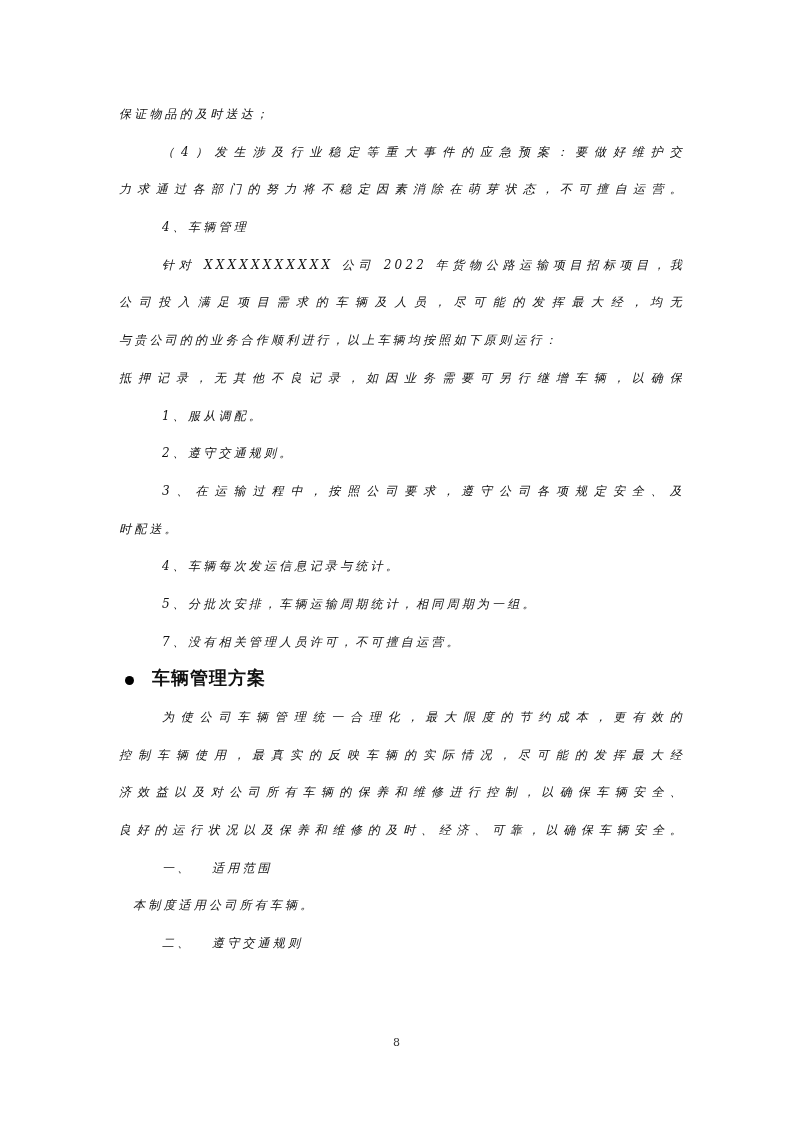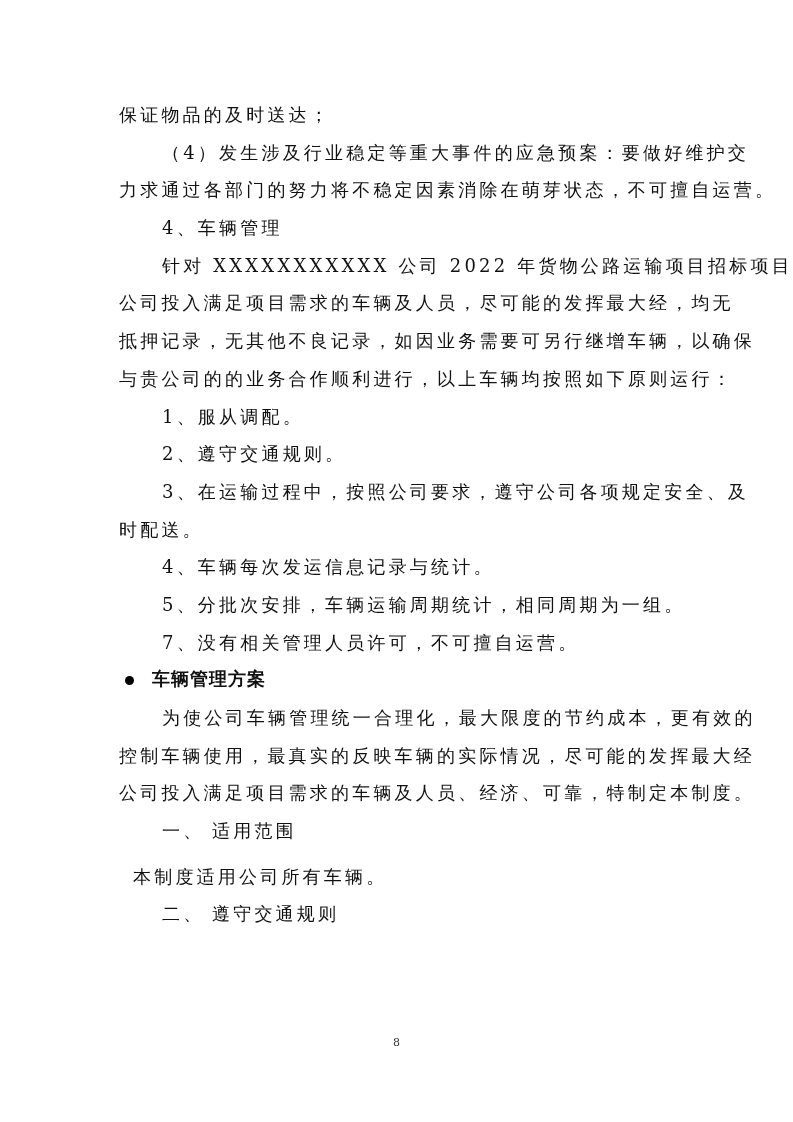--- a/index.html
+++ b/index.html
@@ -23,36 +23,37 @@
       height: 1122px;
       background: #ffffff;
     }
     .content {
       position: absolute;
       left: 119px;
       top: 96px;
       width: 566px;
     }
     .line {
-      font-size: 18px;
+      font-size: 12px;
       line-height: 37.7px;
       height: 37.7px;
       white-space: nowrap;
       letter-spacing: 3.2px;
       text-align: justify;
       text-align-last: justify;
       overflow: visible;
+      font-style: italic;
     }
     .line.last {
       text-align-last: left;
     }
     .indent2 { padding-left: 43px; }
-    .indent-half { padding-left: 8px; margin-top: 8px; }
+    .indent-half { padding-left: 8px; }
     .heading {
-      font-family: Liberation Serif, serif;
+      font-family: Liberation Mono, monospace;
       font-weight: bold;
       font-size: 18px;
       line-height: 37.7px;
       height: 37.7px;
       display: flex;
       align-items: center;
       letter-spacing: 1px;
     }
     .bullet {
       display: inline-block;
@@ -83,38 +84,39 @@
 
 <div class="page">
   <div class="content">
 
     <div class="line last">保证物品的及时送达；</div>
     <div class="line indent2">（4）发生涉及行业稳定等重大事件的应急预案：要做好维护交</div>
     <div class="line">力求通过各部门的努力将不稳定因素消除在萌芽状态，不可擅自运营。</div>
     <div class="line last indent2">4、车辆管理</div>
     <div class="line indent2">针对 XXXXXXXXXXX 公司 2022 年货物公路运输项目招标项目，我</div>
     <div class="line">公司投入满足项目需求的车辆及人员，尽可能的发挥最大经，均无</div>
+    <div class="line last">与贵公司的的业务合作顺利进行，以上车辆均按照如下原则运行：</div>
     <div class="line">抵押记录，无其他不良记录，如因业务需要可另行继增车辆，以确保</div>
-    <div class="line last">与贵公司的的业务合作顺利进行，以上车辆均按照如下原则运行：</div>
     <div class="line last indent2">1、服从调配。</div>
     <div class="line last indent2">2、遵守交通规则。</div>
     <div class="line indent2">3、在运输过程中，按照公司要求，遵守公司各项规定安全、及</div>
     <div class="line last">时配送。</div>
     <div class="line last indent2">4、车辆每次发运信息记录与统计。</div>
     <div class="line last indent2">5、分批次安排，车辆运输周期统计，相同周期为一组。</div>
     <div class="line last indent2">7、没有相关管理人员许可，不可擅自运营。</div>
 
     <div class="heading">
       <span class="bullet"></span>
       <span>车辆管理方案</span>
     </div>
 
     <div class="line indent2">为使公司车辆管理统一合理化，最大限度的节约成本，更有效的</div>
     <div class="line">控制车辆使用，最真实的反映车辆的实际情况，尽可能的发挥最大经</div>
-    <div class="line">公司投入满足项目需求的车辆及人员、经济、可靠，特制定本制度。</div>
+    <div class="line">济效益以及对公司所有车辆的保养和维修进行控制，以确保车辆安全、</div>
+    <div class="line">良好的运行状况以及保养和维修的及时、经济、可靠，以确保车辆安全。</div>
 
     <div class="line last indent2">
       <span class="numlabel">一、</span><span>适用范围</span>
     </div>
     <div class="line last indent-half" style="padding-left:14px;">本制度适用公司所有车辆。</div>
     <div class="line last indent2">
       <span class="numlabel">二、</span><span>遵守交通规则</span>
     </div>
 
   </div>

